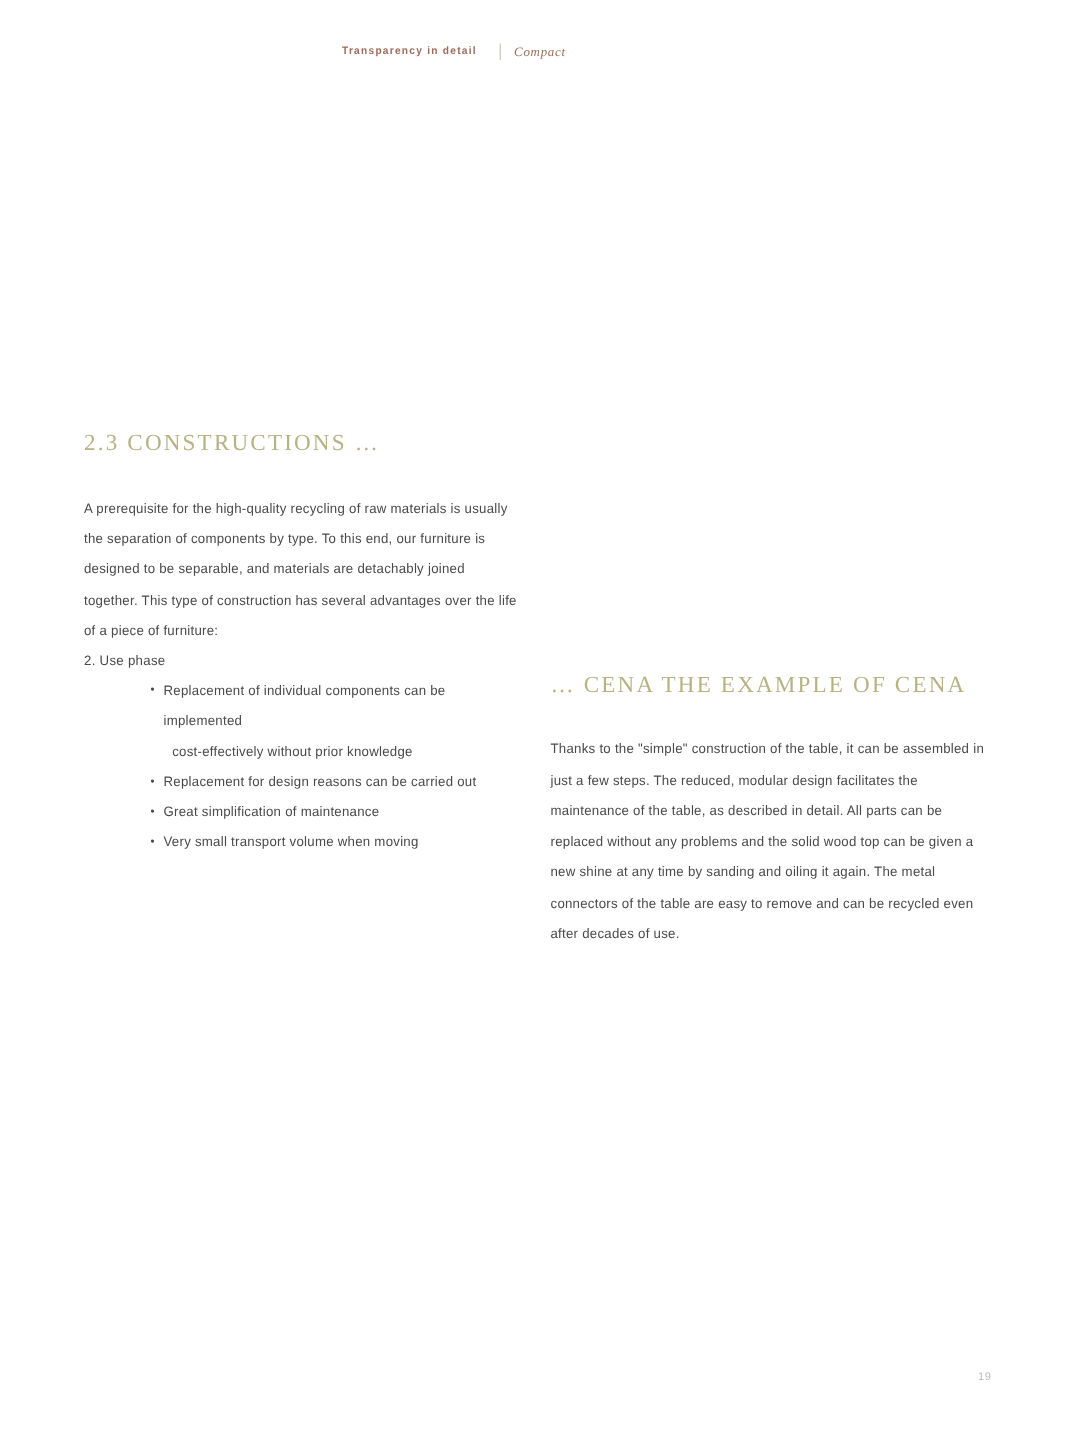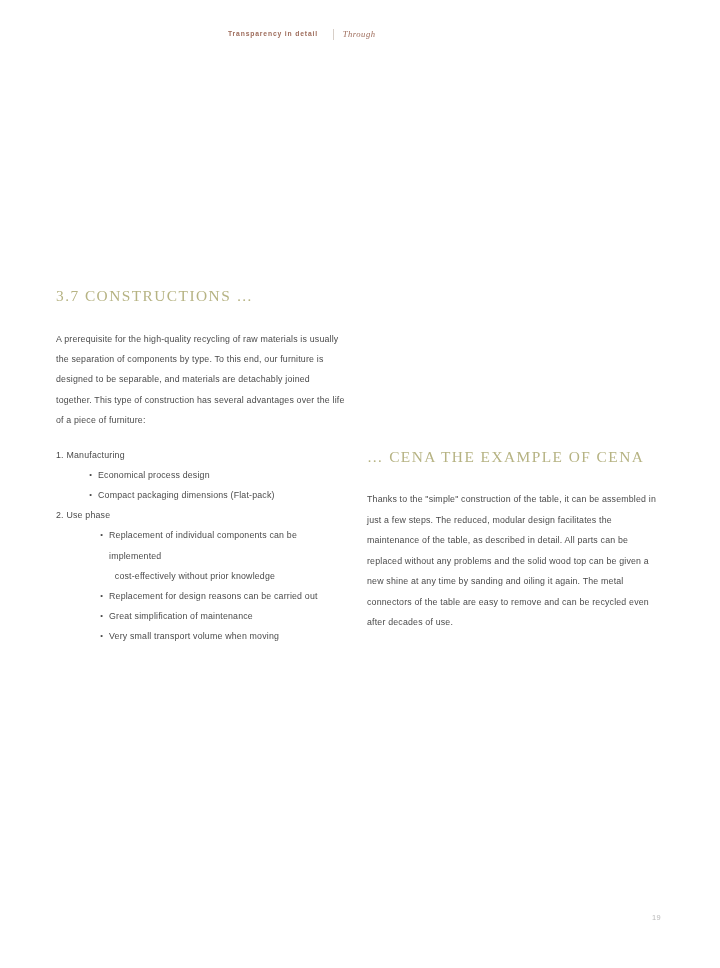--- a/index.html
+++ b/index.html
@@ -145,36 +145,29 @@
   }
 </style>
 </head>
 <body>
 
 <div class="page">
 
   <div class="running-header">
     <span class="rh-left">Transparency in detail</span>
     <span class="rh-divider"></span>
-    <span class="rh-right">Through</span>
+    <span class="rh-right">Compact</span>
   </div>
 
-  <div class="section-heading" id="heading-constructions">3.7 CONSTRUCTIONS …</div>
+  <div class="section-heading" id="heading-constructions">2.3 CONSTRUCTIONS …</div>
 
   <div class="col-left">
     <div class="body-text">A prerequisite for the high-quality recycling of raw materials is usually the separation of components by type. To this end, our furniture is designed to be separable, and materials are detachably joined together. This type of construction has several advantages over the life of a piece of furniture:</div>
 
     <div id="sections-host">
-        <div class="num-block gap-before-block">
-          <div class="num-title">1. Manufacturing</div>
-          <ul class="bullet-list indent-a">
-            <li class="bullet-item"><span>Economical process design</span></li>
-            <li class="bullet-item"><span>Compact packaging dimensions (Flat-pack)</span></li>
-          </ul>
-        </div>
         <div class="num-block block-gap-large">
           <div class="num-title">2. Use phase</div>
           <ul class="bullet-list indent-b">
             <li class="bullet-item"><span>Replacement of individual components can be implemented</span><span class="bullet-cont">cost-effectively without prior knowledge</span></li>
             <li class="bullet-item"><span>Replacement for design reasons can be carried out</span></li>
             <li class="bullet-item"><span>Great simplification of maintenance</span></li>
             <li class="bullet-item"><span>Very small transport volume when moving</span></li>
           </ul>
         </div>
       </div>

